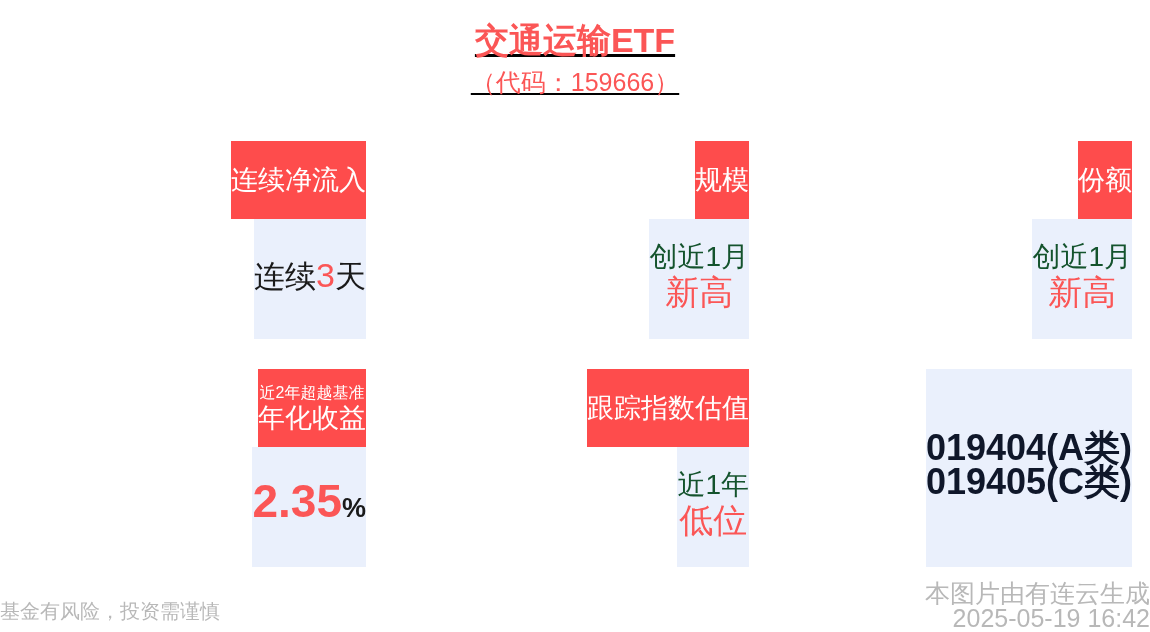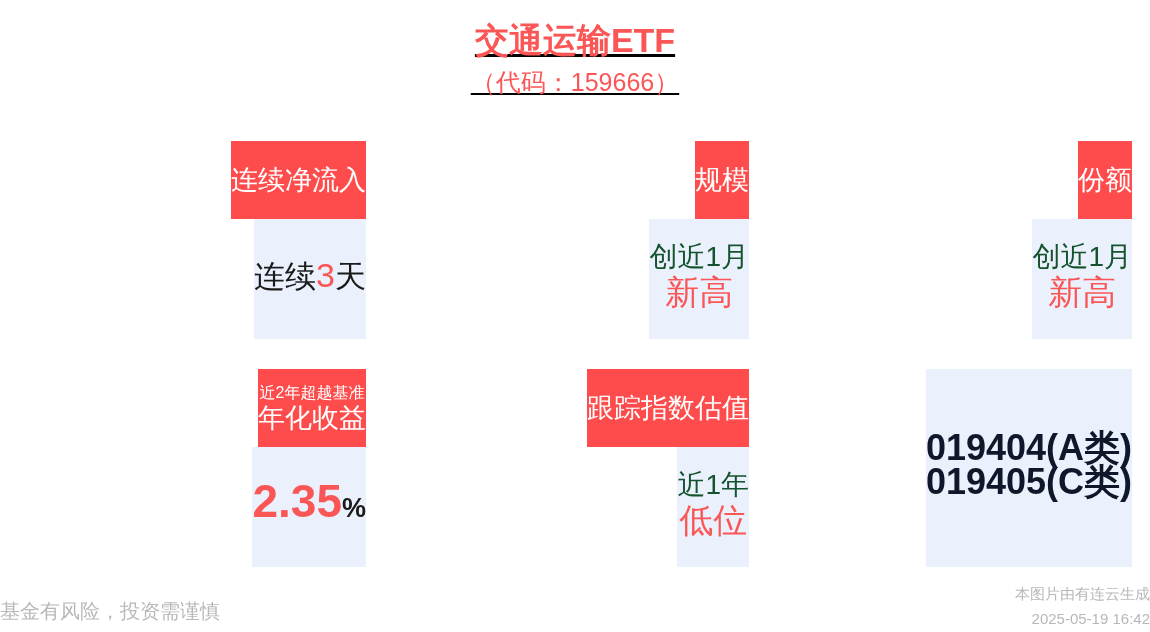--- a/index.html
+++ b/index.html
@@ -144,21 +144,21 @@
   }
   .disclaimer {
     font-size: 20px;
     line-height: 28px;
     color: #b8b8b8;
     padding-top: 14px;
   }
   .credit {
     text-align: right;
     color: #b8b8b8;
-    font-size: 15px;
+    font-size: 25px;
     line-height: 25px;
     padding-top: 4px;
   }
 </style>
 </head>
 <body>
 
 <div class="page">
 
   <div class="header">

